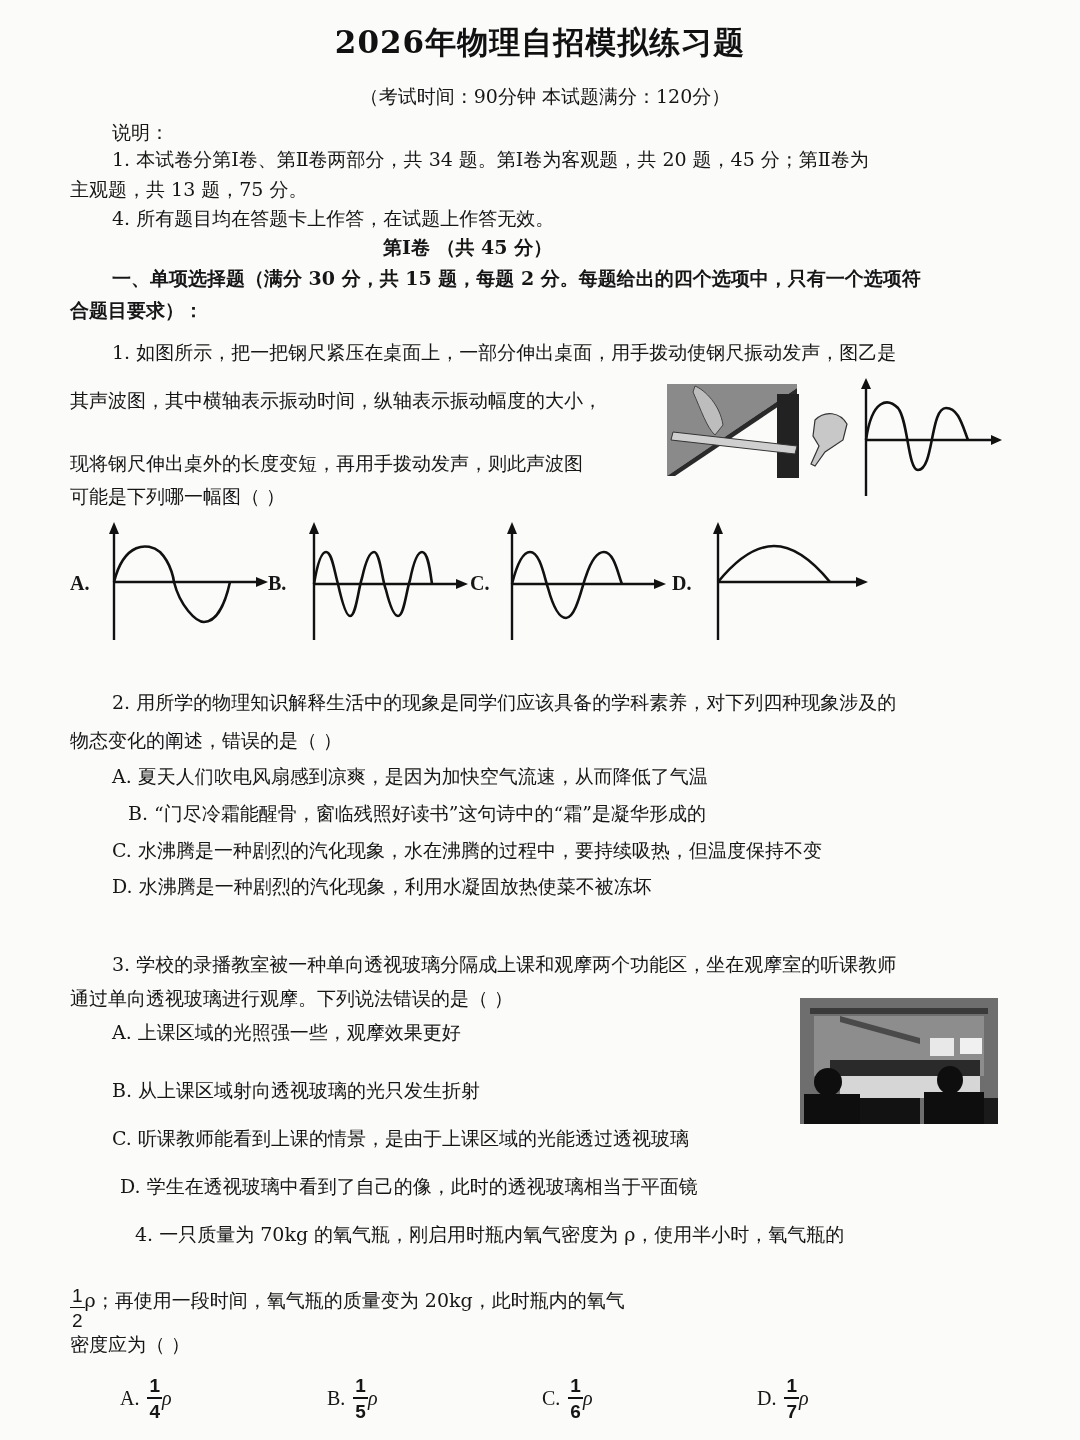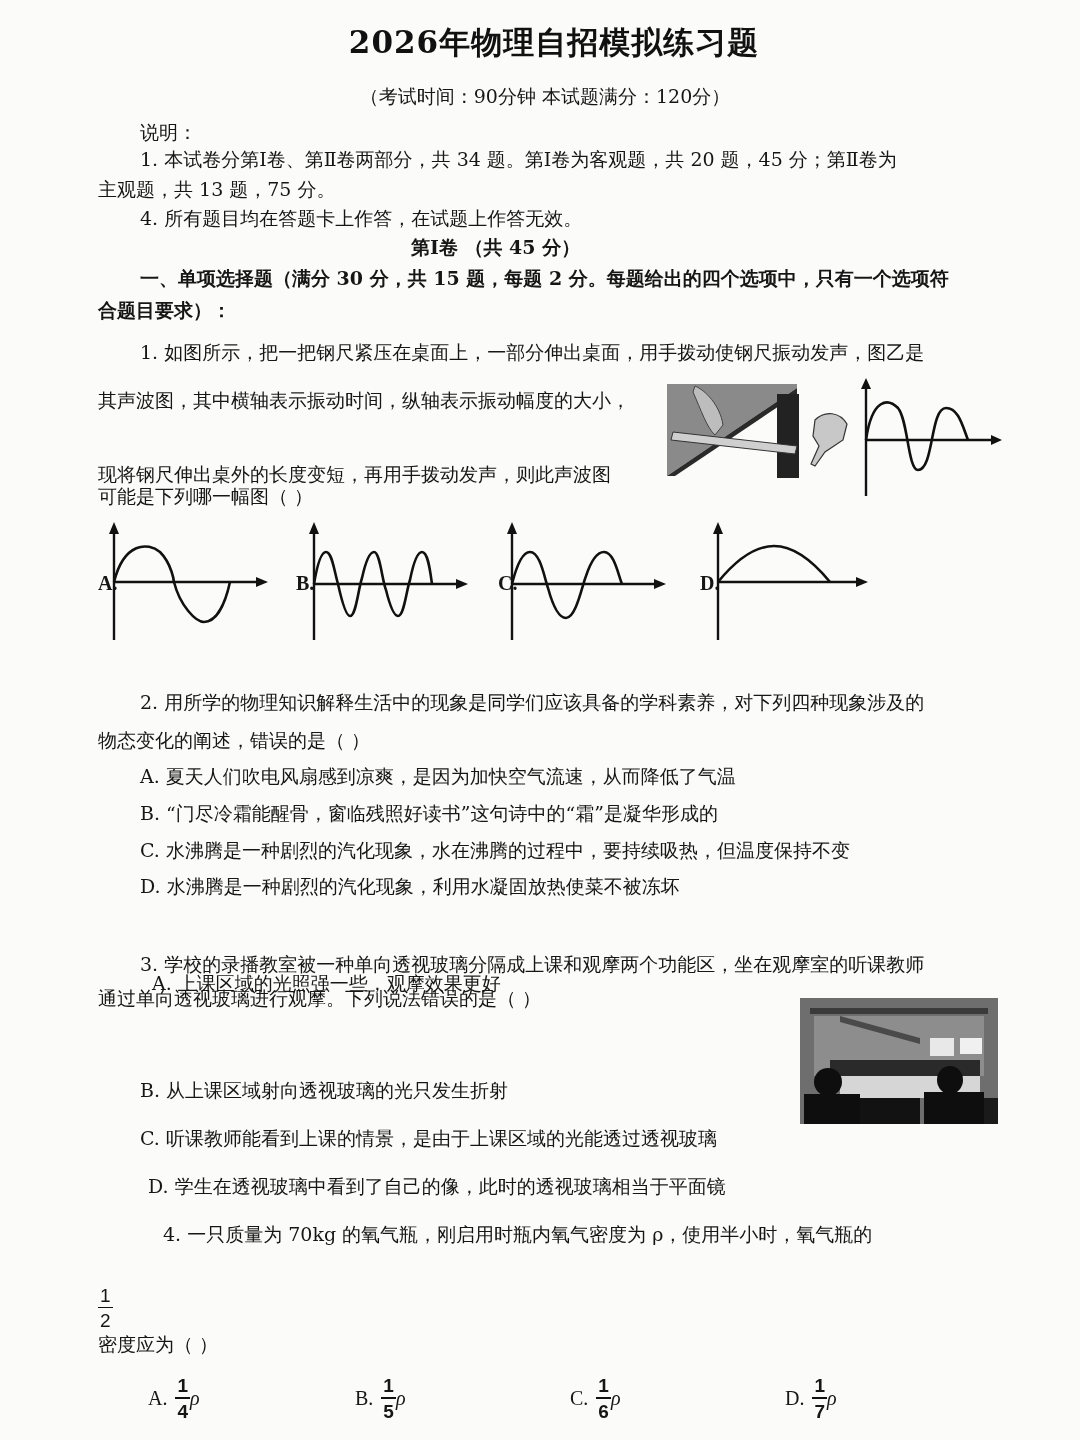--- a/index.html
+++ b/index.html
@@ -1,18 +1,18 @@
 <!DOCTYPE html>
 <html><head>
 <meta charset="utf-8">
 <style>
   * { margin: 0; padding: 0; box-sizing: border-box; }
   html, body { width: 1080px; height: 1440px; background: #fbfbfa; overflow: hidden; }
   body { position: relative; font-family: "DejaVu Serif", "Liberation Serif", serif; color: #161616; }
-  .abs { position: absolute; white-space: nowrap; padding-left: 28px; }
+  .abs { position: absolute; white-space: nowrap; }
   .title { left: 0; width: 1080px; top: 22px; text-align: center; font-size: 31px; font-weight: bold; letter-spacing: 1px; color: #111; }
   .subtitle { left: 0; width: 1080px; top: 84px; text-align: center; font-size: 19px; padding-left: 10px; }
   .line { font-size: 19px; }
   .bold { font-weight: bold; }
   .opt { font-size: 19px; }
   svg { position: absolute; overflow: visible; }
   .wave { fill: none; stroke: #111; stroke-width: 2.6; }
   .axis { stroke: #111; stroke-width: 2.4; fill: none; }
   .opt-label { font-size: 20px; font-weight: bold; font-family: "Liberation Serif", serif; }
   .frac { display: inline-flex; flex-direction: column; align-items: center; vertical-align: middle; line-height: 1; font-family: "Liberation Sans", sans-serif; font-weight: bold; font-size: 19px; }
@@ -31,21 +31,21 @@
 <div class="abs line" style="left:70px; top:177px;">主观题，共 13 题，75 分。</div>
 <div class="abs line" style="left:112px; top:206px;">4. 所有题目均在答题卡上作答，在试题上作答无效。</div>
 
 <div class="abs line bold" style="left:383px; top:235px;">第Ⅰ卷   （共 45 分）</div>
 <div class="abs line bold" style="left:112px; top:266px;">一、单项选择题（满分 30 分，共 15 题，每题 2 分。每题给出的四个选项中，只有一个选项符</div>
 <div class="abs line bold" style="left:70px; top:298px;">合题目要求）：</div>
 
 <div>
   <div class="abs line" style="left:112px; top:340px;">1. 如图所示，把一把钢尺紧压在桌面上，一部分伸出桌面，用手拨动使钢尺振动发声，图乙是</div>
   <div class="abs line" style="left:70px; top:388px;">其声波图，其中横轴表示振动时间，纵轴表示振动幅度的大小，</div>
-  <div class="abs line" style="left:70px; top:462px;text-align:right;">现将钢尺伸出桌外的长度变短，再用手拨动发声，则此声波图</div>
+  <div class="abs line" style="left:70px; top:451px;text-align:right;">现将钢尺伸出桌外的长度变短，再用手拨动发声，则此声波图</div>
   <div class="abs line" style="left:70px; top:484px;">可能是下列哪一幅图（   ）</div>
 
   <svg style="left:665px; top:380px;" width="190" height="100" viewBox="0 0 190 100">
     <polygon points="2,4 132,4 132,8 2,96" fill="#8a8a8a"></polygon>
     <polygon points="2,96 132,8 132,14 10,96" fill="#2a2a2a"></polygon>
     <rect x="112" y="14" width="22" height="84" fill="#222"></rect>
     <polygon points="8,52 132,66 130,74 6,60" fill="#cfcfcf" stroke="#333" stroke-width="1"></polygon>
     <path d="M30 6 C40 10 55 25 58 45 L50 55 C42 48 36 30 28 12 Z" fill="#bdbdbd" stroke="#444" stroke-width="1"></path>
     <path d="M150 40 C160 30 175 32 182 44 L178 60 L160 72 L150 86 L146 84 L154 66 L148 56 Z" fill="#c8c8c8" stroke="#333" stroke-width="1.2"></path>
   </svg>
@@ -92,29 +92,29 @@
     <line class="axis" x1="14" y1="62" x2="156" y2="62"></line>
     <polygon points="164,62 152,57 152,67" fill="#111"></polygon>
     <path class="wave" d="M14 62 C40 30 60 26 70 26 C88 26 108 40 126 62"></path>
   </svg>
 </div>
 
 <div>
   <div class="abs line" style="left:112px; top:690px;">2. 用所学的物理知识解释生活中的现象是同学们应该具备的学科素养，对下列四种现象涉及的</div>
   <div class="abs line" style="left:70px; top:728px;">物态变化的阐述，错误的是（     ）</div>
   <div class="abs opt" style="left:112px; top:764px;">A. 夏天人们吹电风扇感到凉爽，是因为加快空气流速，从而降低了气温</div>
-  <div class="abs opt" style="left:112px; top:801px;">B. “门尽冷霜能醒骨，窗临残照好读书”这句诗中的“霜”是凝华形成的</div>
+  <div class="abs opt" style="left:128px; top:801px;">B. “门尽冷霜能醒骨，窗临残照好读书”这句诗中的“霜”是凝华形成的</div>
   <div class="abs opt" style="left:112px; top:838px;">C. 水沸腾是一种剧烈的汽化现象，水在沸腾的过程中，要持续吸热，但温度保持不变</div>
   <div class="abs opt" style="left:112px; top:874px;">D. 水沸腾是一种剧烈的汽化现象，利用水凝固放热使菜不被冻坏</div>
 </div>
 
 <div>
   <div class="abs line" style="left:112px; top:952px;">3. 学校的录播教室被一种单向透视玻璃分隔成上课和观摩两个功能区，坐在观摩室的听课教师</div>
   <div class="abs line" style="left:70px; top:986px;">通过单向透视玻璃进行观摩。下列说法错误的是（     ）</div>
-  <div class="abs opt" style="left:112px; top:971px;margin-left:12px;">A. 上课区域的光照强一些，观摩效果更好</div>
+  <div class="abs opt" style="left:112px; top:1020px;">A. 上课区域的光照强一些，观摩效果更好</div>
   <div class="abs opt" style="left:112px; top:1078px;">B. 从上课区域射向透视玻璃的光只发生折射</div>
   <div class="abs opt" style="left:112px; top:1126px;">C. 听课教师能看到上课的情景，是由于上课区域的光能透过透视玻璃</div>
   <div class="abs opt" style="left:120px; top:1174px;">D. 学生在透视玻璃中看到了自己的像，此时的透视玻璃相当于平面镜</div>
 
   <svg style="left:800px; top:998px;" width="198" height="126" viewBox="0 0 198 126">
     <rect x="0" y="0" width="198" height="126" fill="#6e6e6e"></rect>
     <rect x="10" y="10" width="178" height="6" fill="#3a3a3a"></rect>
     <rect x="14" y="18" width="170" height="60" fill="#8d8d8d"></rect>
     <polygon points="40,18 120,40 120,46 40,24" fill="#4a4a4a"></polygon>
     <rect x="130" y="40" width="24" height="18" fill="#e8e8e8"></rect>
@@ -130,20 +130,21 @@
   </svg>
 </div>
 
 <div>
   <div class="abs line" style="left:135px; top:1222px;">4. 一只质量为 70kg 的氧气瓶，刚启用时瓶内氧气密度为 ρ，使用半小时，氧气瓶的</div>
   <div class="abs line" style="left:70px; top:1272px; display:flex; align-items:center;">
     <span class="frac" style="font-weight:normal; margin-top:14px;">
       <span class="num" style="border-bottom-width:1.5px;">1</span>
       <span class="den">2</span>
     </span>
+    <span>ρ；再使用一段时间，氧气瓶的质量变为 20kg，此时瓶内的氧气</span>
   </div>
   <div class="abs line" style="left:70px; top:1332px;">密度应为（     ）</div>
 
   <div class="abs" style="left:120px; top:1376px; display:flex; align-items:center;">
     <span class="opt-label" style="font-weight:normal; margin-right:8px;">A.</span>
     <span class="frac">
       <span class="num">1</span>
       <span class="den">4</span>
     </span>
     <span class="rho">ρ</span>

